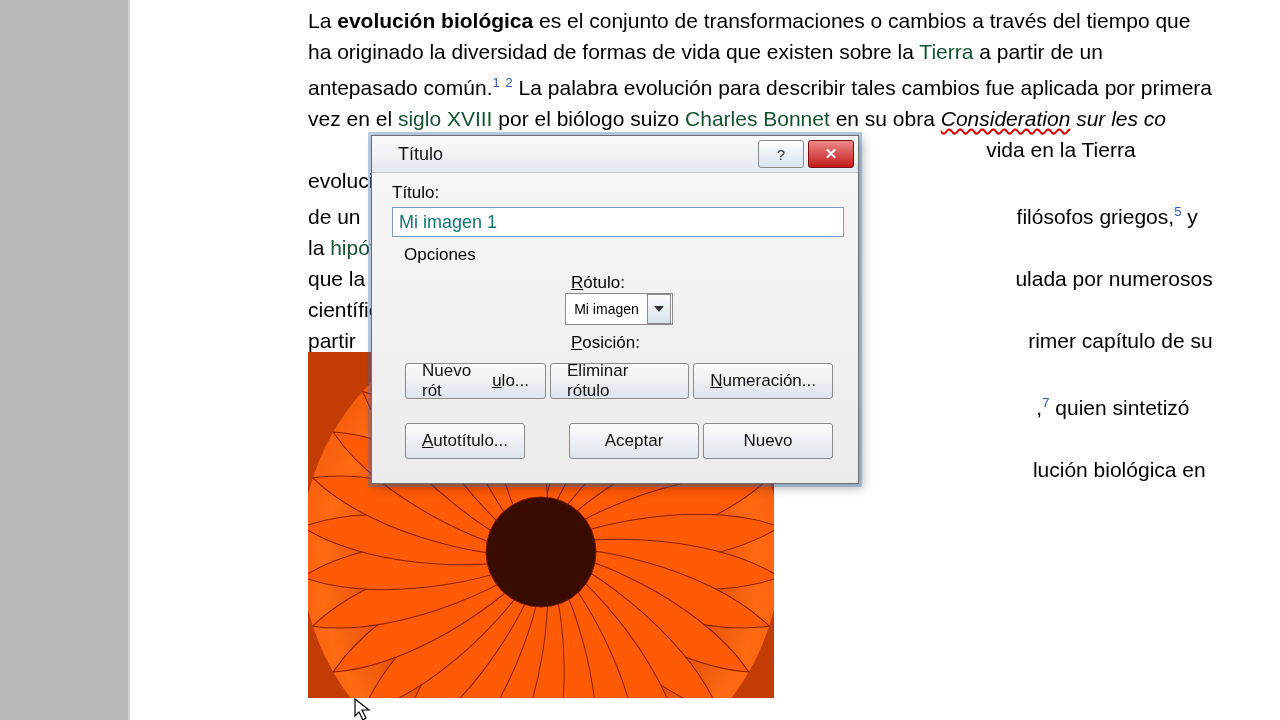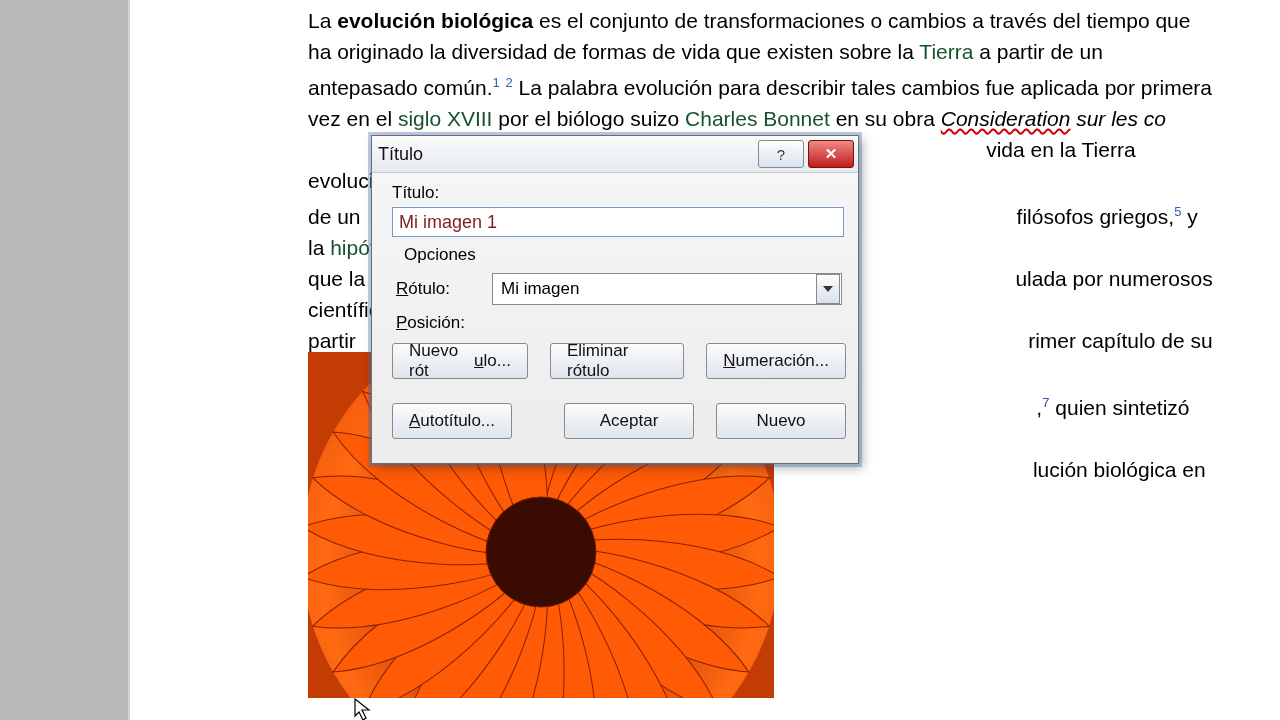--- a/index.html
+++ b/index.html
@@ -10,37 +10,37 @@
   .content .bold{font-weight:bold;}
   .content .link{color:#14532d;}
   .content .sup{font-size:13px;color:#2a5db0;vertical-align:super;}
   .content .italic{font-style:italic;}
   .content .squiggle{font-style:italic; text-decoration:underline wavy #d40000;}
   .flower{position:absolute;left:308px;top:352px;width:466px;height:346px;overflow:hidden;}
   .flower svg{display:block;}
   .cursor-arrow{position:absolute;left:354px;top:698px;width:20px;height:24px;}
   
   .dialog{position:absolute;left:371px;top:135px;width:486px;background:linear-gradient(#f7f7f7,#ececec);border:1px solid #6e6e6e;box-shadow:0 0 0 3px rgba(60,110,180,.35),4px 4px 10px rgba(0,0,0,.3);}
-  .titlebar{height:36px;background:linear-gradient(#fbfbfb,#e4e9f0);border-bottom:1px solid #c8c8c8;display:flex;align-items:center;padding:0 4px 0 6px;font-size:18px;color:#111;text-align:right;}
+  .titlebar{height:36px;background:linear-gradient(#fbfbfb,#e4e9f0);border-bottom:1px solid #c8c8c8;display:flex;align-items:center;padding:0 4px 0 26px;font-size:18px;color:#111;text-align:right;}
   .titlebar .spacer{flex:1;}
   .tb-btn{width:44px;height:26px;margin-left:4px;border:1px solid #8a8a8a;border-radius:3px;display:flex;align-items:center;justify-content:center;font-size:15px;color:#3a3a3a;background:linear-gradient(#fdfdfd,#d9e3ef);}
   .tb-close{background:linear-gradient(#e88,#c31c1c);color:#fff;border-color:#7a0d0d;font-weight:bold;}
   .dlg-body{padding:6px 12px 14px 20px;font-size:17px;color:#000;}
   .lbl{display:block;margin:4px 0 4px 0;}
   .sect{margin:8px 0 4px 12px;}
-  .titulo-input{width:452px;height:30px;border:1px solid #7a9ac7;background:#fff;font-size:18px;color:#7f1d1d;padding:0 6px;box-sizing:border-box;}
-  .row{display:flex;align-items:center;margin:8px 4px;}
+  .titulo-input{width:452px;height:30px;border:1px solid #7a9ac7;background:#fff;font-size:18px;color:#0f766e;padding:0 6px;box-sizing:border-box;}
+  .row{display:flex;align-items:center;margin:8px 10px;flex-direction:column;}
   .row .row-label{width:96px;}
   .combo{flex:1;height:30px;border:1px solid #8a8a8a;background:#fff;display:flex;align-items:center;}
-  .combo span.val{flex:1;padding:0 8px;font-size:17px;white-space:nowrap;overflow:hidden;}
+  .combo span.val{flex:1;padding:0 8px;font-size:14px;white-space:nowrap;overflow:hidden;}
   .combo .dropbtn{width:22px;height:28px;margin:0 1px 0 0;border:1px solid #8a8a8a;background:linear-gradient(#fdfdfd,#d8e1ec);display:flex;align-items:center;justify-content:center;}
   .combo .dropbtn::after{content:"";border-left:5px solid transparent;border-right:5px solid transparent;border-top:6px solid #333;}
   .chk-row{display:flex;align-items:center;margin:10px 0 10px 0;}
   .chk{width:15px;height:15px;border:1px solid #777;background:#fff;margin-right:9px;}
-  .btn-row{display:flex;gap:22px;margin:10px 0;}
+  .btn-row{display:flex;gap:4px;margin:10px 13px;}
   .wbtn{border:1px solid #8a8a8a;background:linear-gradient(#fbfbfb,#dfe5ed);border-radius:3px;height:34px;padding:0 16px;display:flex;align-items:center;justify-content:center;font-size:17px;color:#111;}
   .btn-row.last{margin-top:24px;}
   .btn-row.last .gap{flex:1;}
   .u{text-decoration:underline;}
 </style>
 </head>
 <body>
 
 <div class="page">
   <div class="margin-strip"></div>

